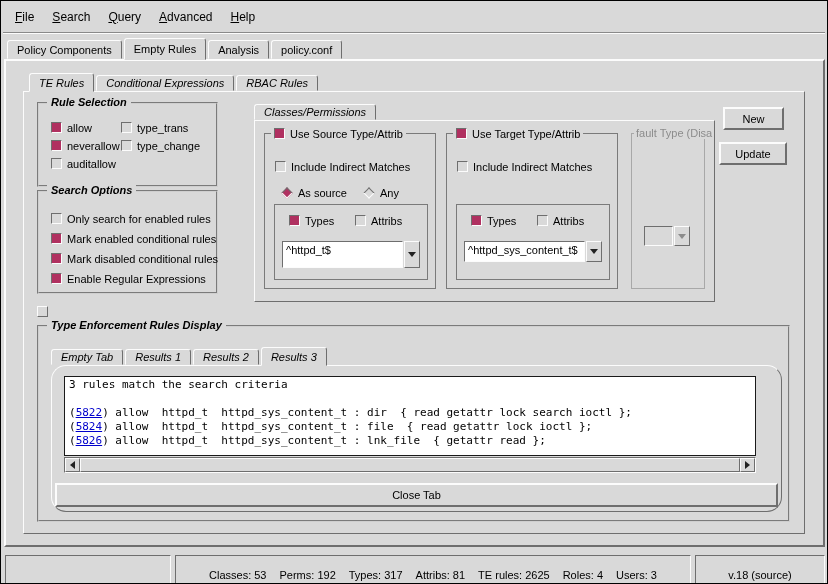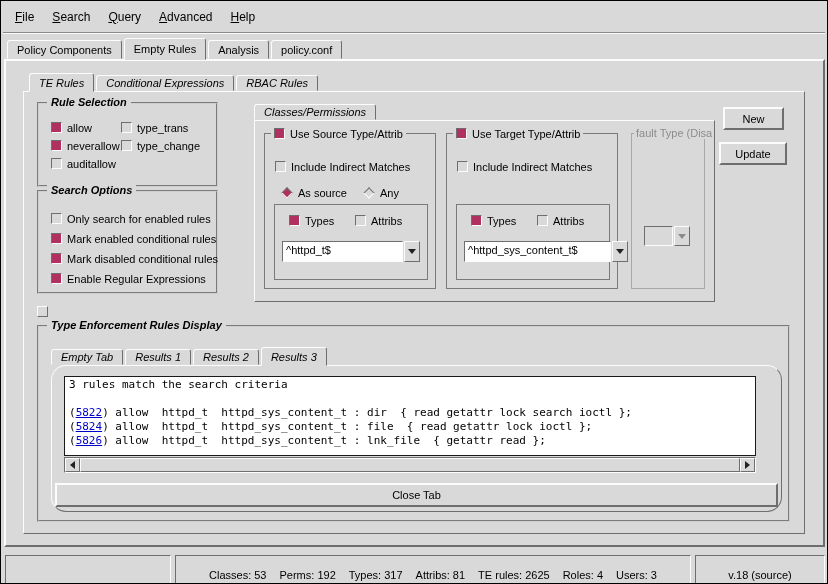--- a/index.html
+++ b/index.html
@@ -189,21 +189,21 @@
     </div>
     <div class="innerbox" style="left:9px;top:70px;width:154px;height:76px;">
       <div class="cb" style="left:14px;top:9px;">
         <span class="ind on"></span>
         <span>Types</span>
       </div>
       <div class="cb" style="left:80px;top:9px;">
         <span class="ind"></span>
         <span>Attribs</span>
       </div>
-      <div class="combo" style="left:7px;top:36px;width:138px;height:21px;">
+      <div class="combo" style="left:7px;top:36px;width:138px;height:27px;">
         <div class="combo-entry">^httpd_t$</div>
         <div class="combo-btn">
           <span class="arrow-down"></span>
         </div>
       </div>
     </div>
   </div>
 
   <div class="solidgroup" style="left:445px;top:132px;width:172px;height:156px;">
     <div class="cb titlecb" style="left:6px;top:-7px;">
@@ -216,21 +216,21 @@
     </div>
     <div class="innerbox" style="left:9px;top:70px;width:154px;height:76px;">
       <div class="cb" style="left:14px;top:9px;">
         <span class="ind on"></span>
         <span>Types</span>
       </div>
       <div class="cb" style="left:80px;top:9px;">
         <span class="ind"></span>
         <span>Attribs</span>
       </div>
-      <div class="combo" style="left:7px;top:36px;width:164px;height:21px;">
+      <div class="combo" style="left:7px;top:36px;width:138px;height:21px;">
         <div class="combo-entry">^httpd_sys_content_t$</div>
         <div class="combo-btn">
           <span class="arrow-down"></span>
         </div>
       </div>
     </div>
   </div>
 
   <div class="solidgroup disabled" style="left:630px;top:132px;width:74px;height:156px;">
     <span class="disabled-title">fault Type (Disa</span>

